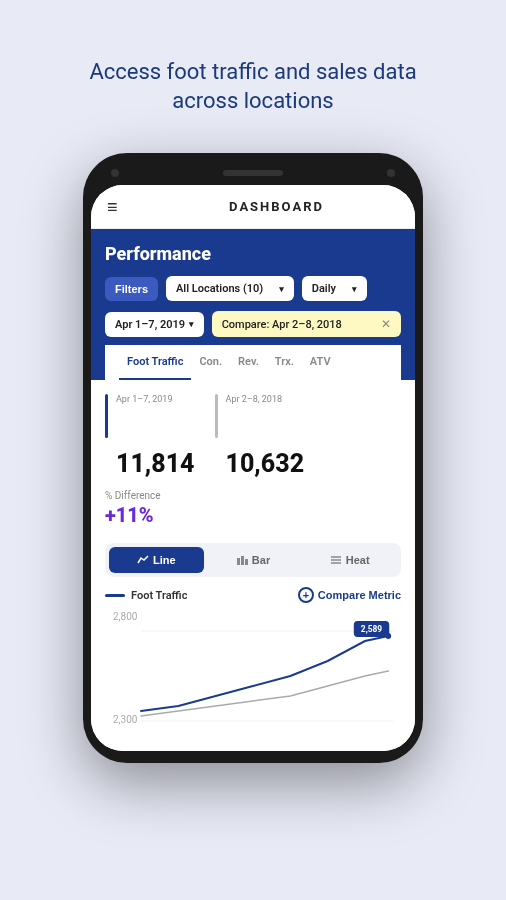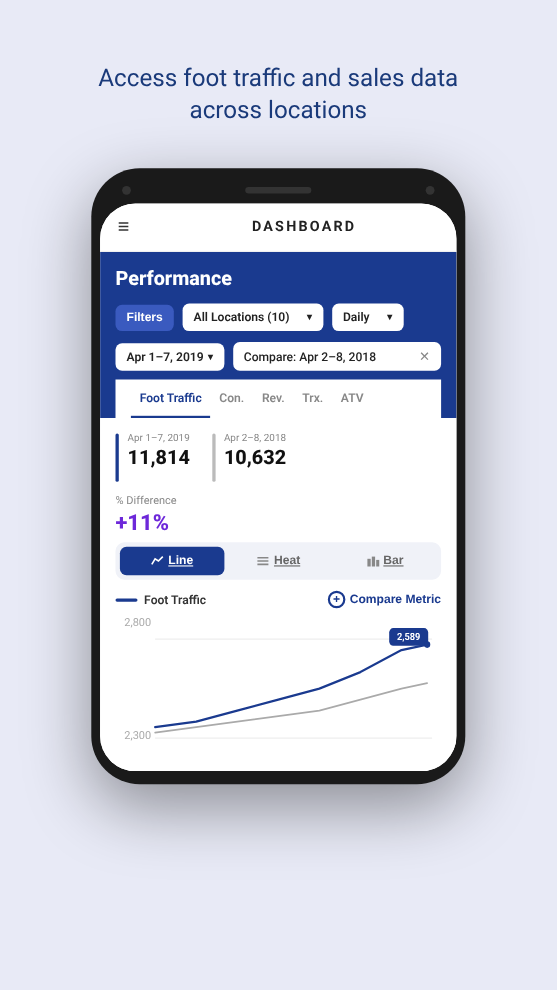--- a/index.html
+++ b/index.html
@@ -149,21 +149,21 @@
       padding: 6px 10px;
       font-size: 11px;
       font-weight: 600;
       cursor: pointer;
       display: flex;
       align-items: center;
       gap: 4px;
     }
 
     .compare-btn {
-      background: #ffffff;
+      background: #fef9c3;
       color: #222;
       border: none;
       border-radius: 6px;
       padding: 6px 10px;
       font-size: 11px;
       font-weight: 500;
       cursor: pointer;
       display: flex;
       align-items: center;
       gap: 4px;
@@ -230,27 +230,28 @@
       flex-direction: column;
     }
 
     .stat-date {
       font-size: 9px;
       color: #888;
       margin-bottom: 2px;
     }
 
     .stat-value {
-      font-size: 18px;
+      font-size: 25px;
       font-weight: 800;
       color: #111;
+      margin-top: 43px;
     }
 
     .diff-section {
-      margin-bottom: 6px;
+      margin-bottom: 16px;
     }
 
     .diff-label {
       font-size: 10px;
       color: #888;
       margin-bottom: 2px;
     }
 
     .diff-value {
       font-size: 20px;
@@ -275,21 +276,20 @@
       border-radius: 6px;
       font-size: 11px;
       font-weight: 600;
       cursor: pointer;
       display: flex;
       align-items: center;
       justify-content: center;
       gap: 4px;
       background: transparent;
       color: #666;
-      text-decoration: underline;
     }
 
     .chart-btn.active {
       background: #1a3a8f;
       color: #fff;
     }
 
     
     .legend-row {
       display: flex;
@@ -446,34 +446,34 @@
 
       <div class="chart-toggle">
         <button class="chart-btn active">
           <svg width="12" height="12" viewBox="0 0 12 12">
             <polyline points="1,9 4,4 7,6 11,2" stroke="white" stroke-width="1.5" fill="none"></polyline>
           </svg>
           <span>Line</span>
         </button>
         <button class="chart-btn">
           <svg width="12" height="12" viewBox="0 0 12 12">
+            <rect x="1" y="4" width="3" height="7" fill="#888"></rect>
+            <rect x="5" y="2" width="3" height="9" fill="#888"></rect>
+            <rect x="9" y="5" width="3" height="6" fill="#888"></rect>
+          </svg>
+          <span>Bar</span>
+        </button>
+        <button class="chart-btn">
+          <svg width="12" height="12" viewBox="0 0 12 12">
             <line x1="1" y1="3" x2="11" y2="3" stroke="#888" stroke-width="1.5"></line>
             <line x1="1" y1="6" x2="11" y2="6" stroke="#888" stroke-width="1.5"></line>
             <line x1="1" y1="9" x2="11" y2="9" stroke="#888" stroke-width="1.5"></line>
           </svg>
           <span>Heat</span>
         </button>
-        <button class="chart-btn">
-          <svg width="12" height="12" viewBox="0 0 12 12">
-            <rect x="1" y="4" width="3" height="7" fill="#888"></rect>
-            <rect x="5" y="2" width="3" height="9" fill="#888"></rect>
-            <rect x="9" y="5" width="3" height="6" fill="#888"></rect>
-          </svg>
-          <span>Bar</span>
-        </button>
       </div>
 
       <div class="legend-row">
         <div class="legend-item">
           <div class="legend-line"></div>
           <span>Foot Traffic</span>
         </div>
         <button class="compare-metric-btn">
           <div class="plus-circle">+</div>
           <span>Compare Metric</span>

